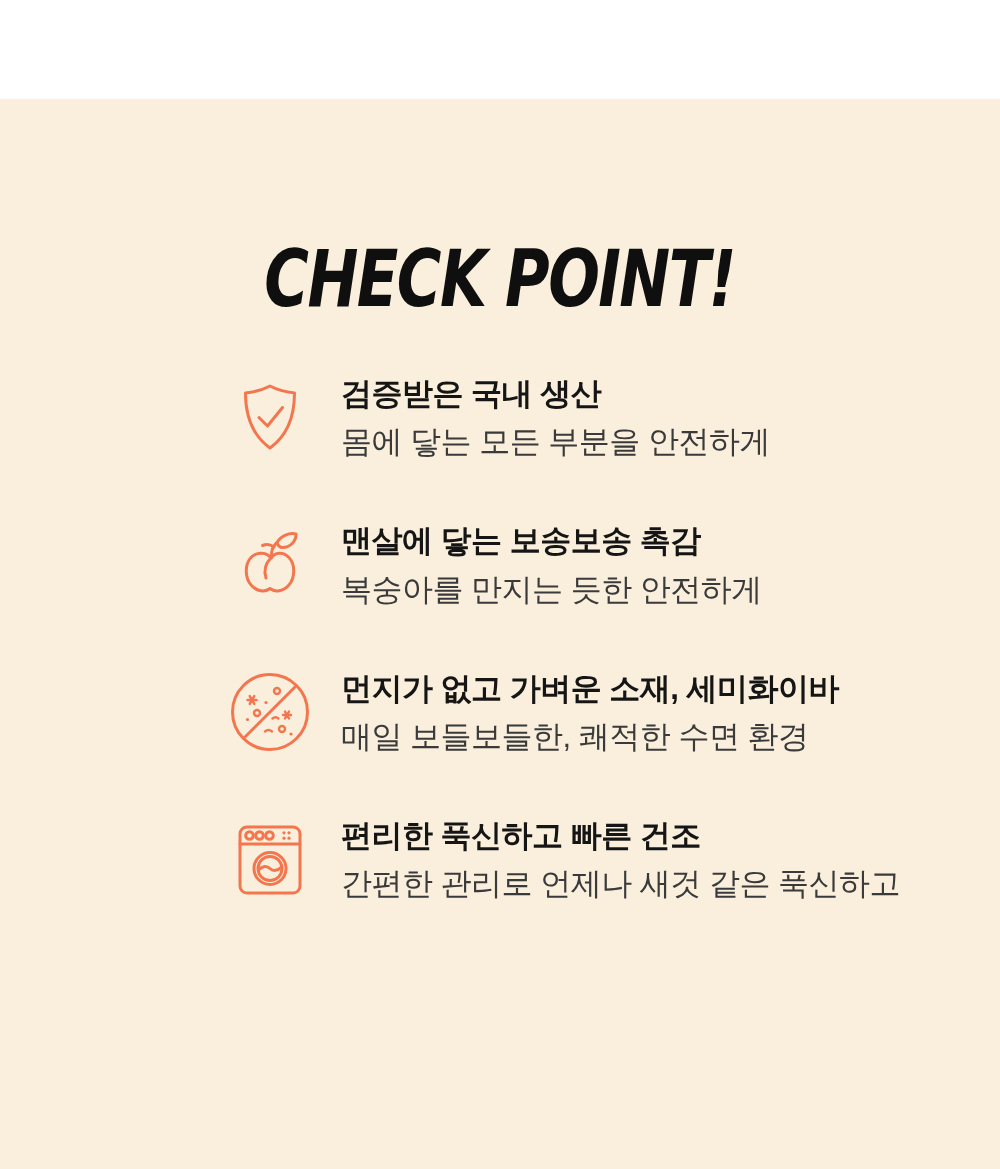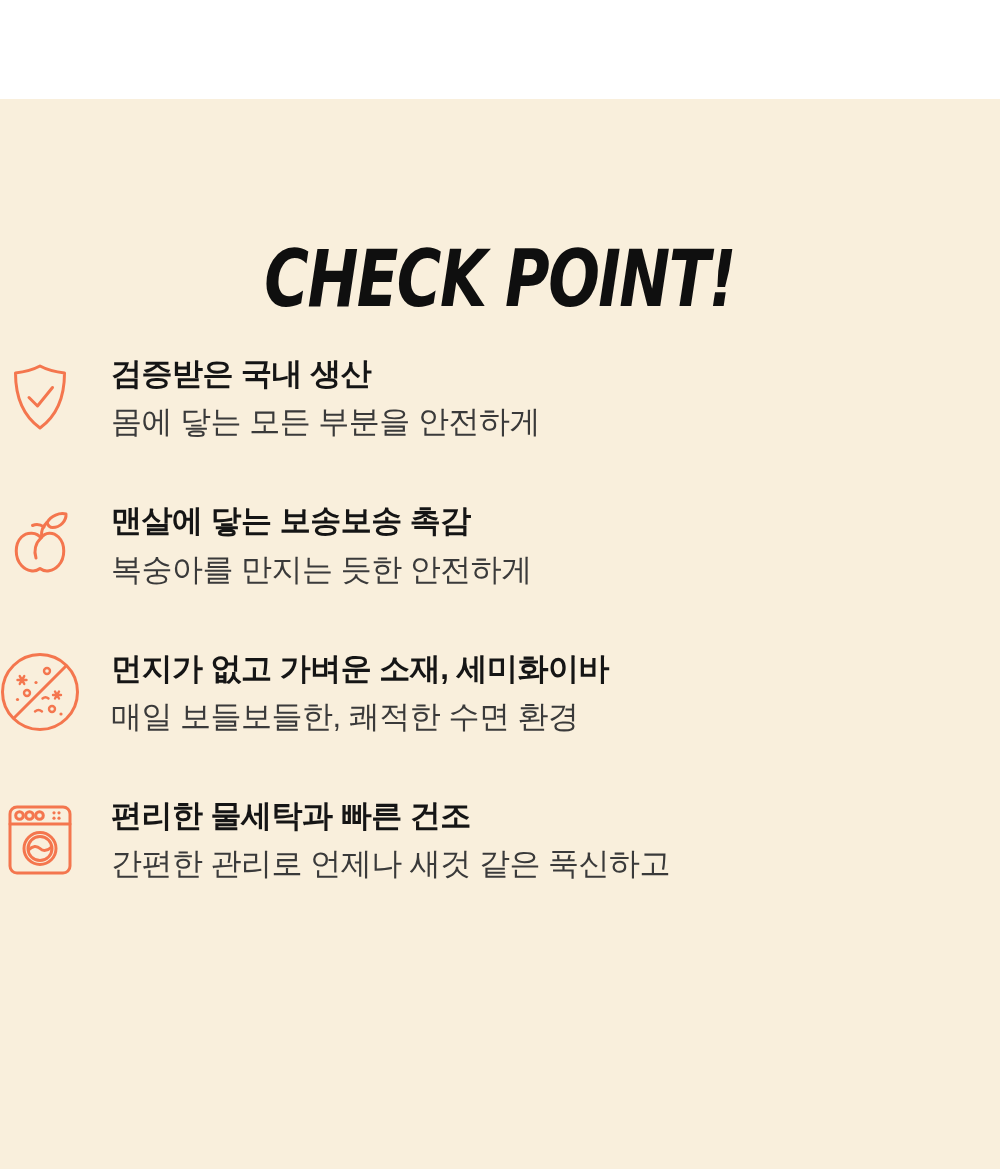--- a/index.html
+++ b/index.html
@@ -30,38 +30,39 @@
   }
   .content{
     width:100%;
     height:1070px;
     background:var(--bg);
     padding-top:138px;
   }
   .hero{
     text-align:center;
     height:94px;
-    margin-bottom:24px;
+    margin-bottom:44px;
     overflow:visible;
   }
   .hero-title{
     display:inline-block;
     margin:0;
     font-family:"DejaVu Sans","Liberation Sans",sans-serif;
     font-weight:900;
     font-style:italic;
     font-size:78px;
     line-height:1.1;
     letter-spacing:-2px;
     color:var(--title);
     transform:scaleX(0.78);
     transform-origin:50% 50%;
     white-space:nowrap;
   }
   .cp-list{
+    padding-left:230px;
   }
   .cp-row{
     display:flex;
     align-items:center;
     margin-bottom:62px;
   }
   .cp-row:last-child{margin-bottom:0;}
   .cp-icon{
     flex:0 0 80px;
     width:80px;
@@ -175,20 +176,20 @@
               <circle cx="59" cy="12.8" r="1.6"></circle>
               <circle cx="54" cy="18.2" r="1.6"></circle>
               <circle cx="59" cy="18.2" r="1.6"></circle>
             </g>
             <circle cx="40" cy="48.5" r="16"></circle>
             <circle cx="40" cy="48.5" r="12"></circle>
             <path d="M28.5 50 C32.5 45.5 37 45.5 40 48.5 C43 51.5 47.5 51 51.5 47"></path>
           </svg>
         </div>
         <div class="cp-text">
-          <h3 class="cp-title">편리한 물세탁과 빠른 건조</h3>
+          <h3 class="cp-title">편리한 푹신하고 빠른 건조</h3>
           <p class="cp-sub">간편한 관리로 언제나 새것 같은 푹신하고</p>
         </div>
       </div>
 
     </div>
   </div>
 </div>
 
 </body></html>

